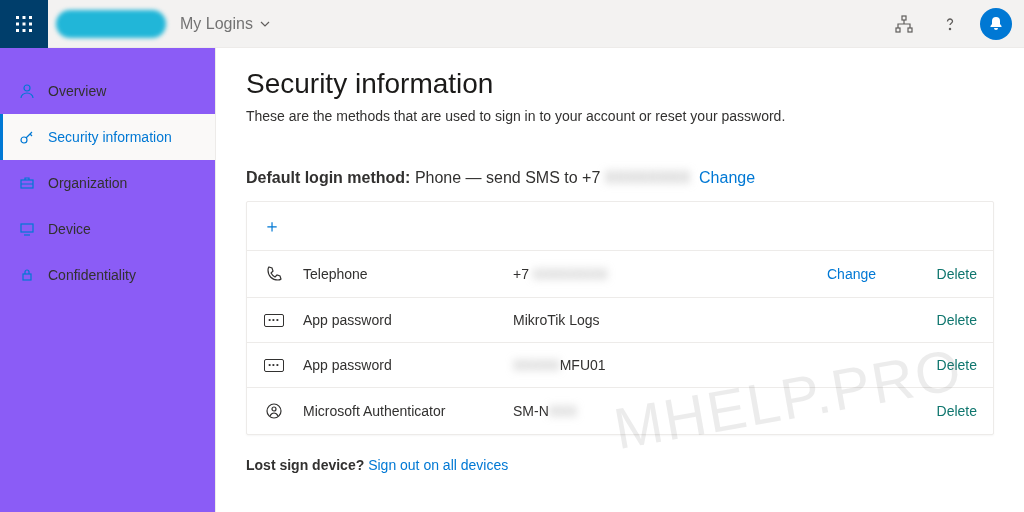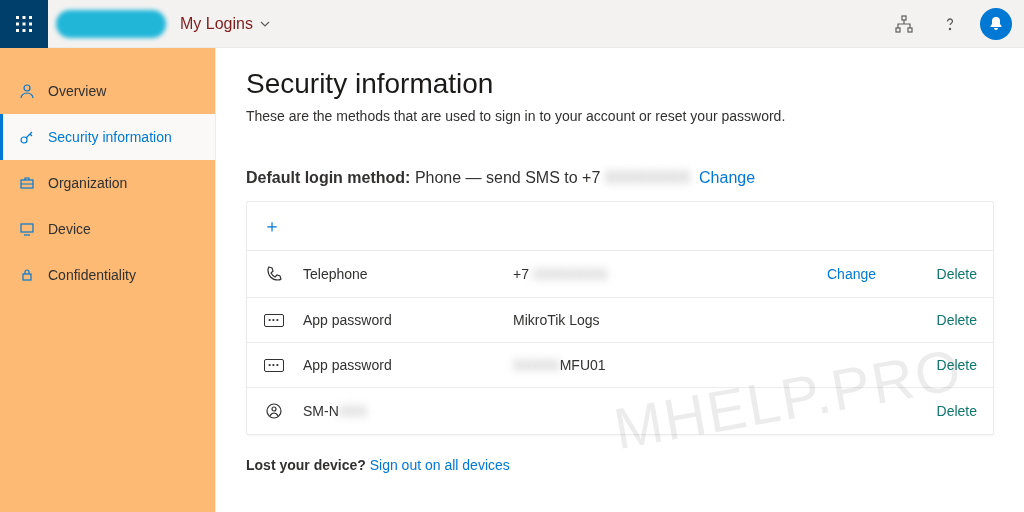--- a/index.html
+++ b/index.html
@@ -1,25 +1,25 @@
 <!DOCTYPE html>
 <html><head>
 <meta charset="utf-8">
 <style>
   * { box-sizing: border-box; margin: 0; padding: 0; }
   body { font-family: "Segoe UI", -apple-system, sans-serif; font-size: 14px; color: #323130; width: 1024px; height: 512px; overflow: hidden; background: #fff; position: relative; }
   .header { height: 48px; background: #f3f2f1; display: flex; align-items: center; border-bottom: 1px solid #edebe9; }
   .waffle { width: 48px; height: 48px; background: #003e6b; color: #fff; display: flex; align-items: center; justify-content: center; font-size: 18px; }
   .logo { width: 110px; height: 28px; margin-left: 8px; background: #21b6d8; border-radius: 14px; filter: blur(2px); }
-  .htitle { margin-left: 14px; font-size: 16px; color: #7f1d1d; display: flex; align-items: center; gap: 6px; font-weight: 400; }
+  .htitle { margin-left: 14px; font-size: 16px; color: #737373; display: flex; align-items: center; gap: 6px; font-weight: 400; }
   .header-right { margin-left: auto; display: flex; align-items: center; gap: 14px; padding-right: 12px; }
   .header-right .icon { width: 32px; height: 32px; display: flex; align-items: center; justify-content: center; color: #605e5c; }
   .bell-badge { width: 32px; height: 32px; border-radius: 50%; background: #0078d4; display: flex; align-items: center; justify-content: center; color: #fff; }
   .layout { display: flex; height: calc(512px - 48px); }
-  .sidebar { width: 216px; background: #fdba74; border-right: 1px solid #edebe9; padding-top: 20px; }
+  .sidebar { width: 216px; background: #8b5cf6; border-right: 1px solid #edebe9; padding-top: 20px; }
   .nav-item { display: flex; align-items: center; gap: 12px; padding: 14px 18px; color: #323130; font-size: 14px; cursor: pointer; position: relative; }
   .nav-item.active { background: #faf9f8; color: #0078d4; }
   .nav-item.active::before { content: ""; position: absolute; left: 0; top: 0; bottom: 0; width: 3px; background: #0078d4; }
   .nav-item .nicon { width: 18px; height: 18px; display: flex; align-items: center; justify-content: center; }
   .main { flex: 1; padding: 20px 30px 20px 30px; overflow-y: auto; }
   h1 { font-size: 28px; font-weight: 400; color: #1b1a19; margin-bottom: 8px; }
   .subtitle { font-size: 14px; color: #323130; margin-bottom: 45px; }
   .default-method { font-size: 16px; margin-bottom: 14px; }
   .default-method b { font-weight: 600; }
   .link { color: #0078d4; cursor: pointer; }
@@ -188,27 +188,28 @@
       </div>
 
       <div class="method-row">
         <span class="micon">
             <svg width="18" height="18" viewBox="0 0 18 18" fill="none" stroke="#323130" stroke-width="1.2">
               <circle cx="9" cy="9" r="7"></circle>
               <circle cx="9" cy="7" r="2"></circle>
               <path d="M5 14c1-2 3-3 4-3s3 1 4 3"></path>
             </svg>
           </span>
+        <span class="mname">Microsoft Authenticator</span>
         <span class="mval"><span>SM-N</span><span class="blur">XXX</span></span>
         <span class="mchange"></span>
         <span class="mdelete">Delete</span>
       </div>
     </div>
 
     <p class="lost">
-      <b>Lost your device?</b>
+      <b>Lost sign device?</b>
       <span> </span>
       <span class="link">Sign out on all devices</span>
     </p>
   </main>
 </div>
 
 <div class="watermark">MHELP.PRO</div>
 
 </body></html>

